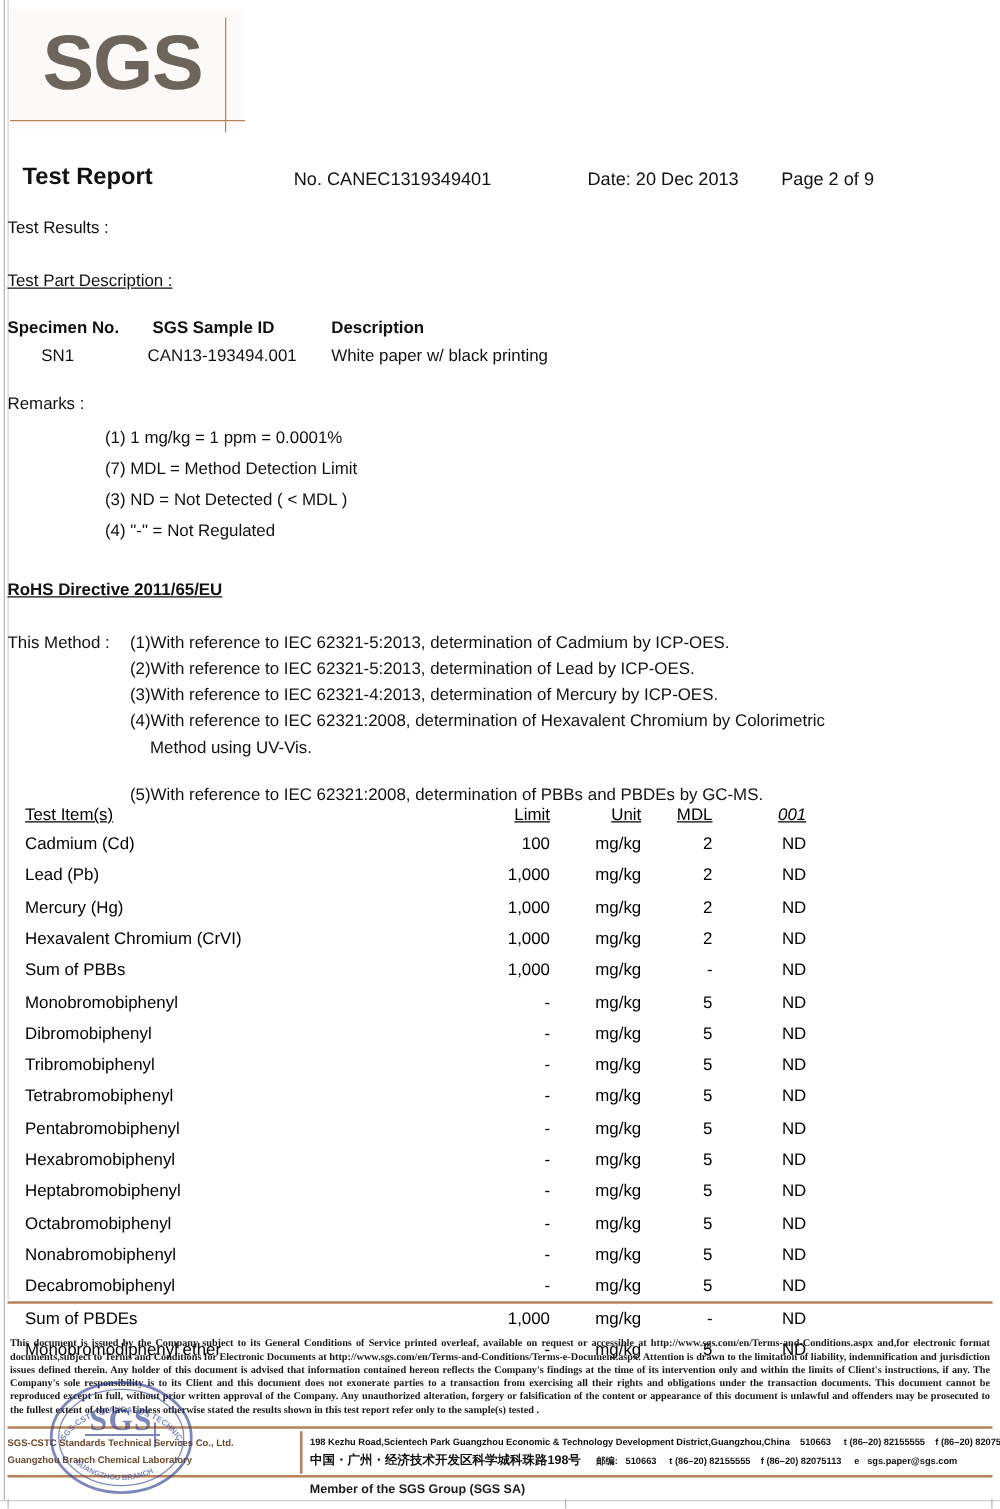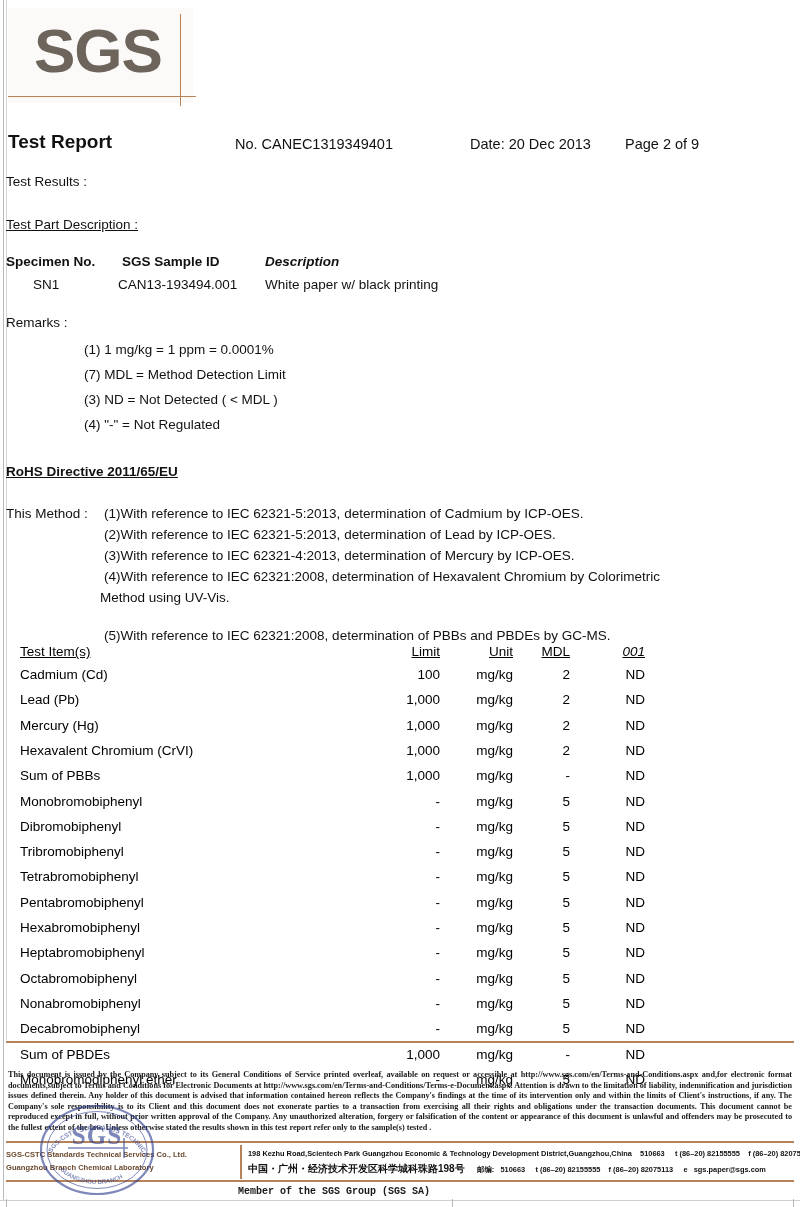--- a/index.html
+++ b/index.html
@@ -77,21 +77,21 @@
   
   .t {
     position: absolute;
     white-space: pre;
     font-family: "Liberation Sans", sans-serif;
     font-size: 13.5px;
     color: #111;
   }
   .t.b { font-weight: bold; }
   .t.u { text-decoration: underline; }
-  .t.big { font-size: 19px; font-weight: bold; }
+  .t.big { font-size: 19px; font-weight: bold; padding-left: 10px; }
   .t.hdr { font-size: 14.5px; }
 
   
   .foot-rule {
     position: absolute;
     left: 6px;
     width: 788px;
     height: 2px;
     background: #b5825a;
   }
@@ -141,21 +141,21 @@
   .addr-right .cn { font-size: 10px; }
   .member {
     position: absolute;
     left: 0;
     top: 1186px;
     width: 668px;
     text-align: center;
     font-size: 10px;
     font-weight: bold;
     color: #1a1a1a;
-    font-family: Liberation Mono, monospace;
+    font-family: Liberation Sans, sans-serif;
   }
 
   
   .stamp {
     position: absolute;
     left: 38px;
     top: 1104px;
     width: 118px;
     height: 92px;
     opacity: 0.62;
@@ -196,40 +196,40 @@
   <div class="t hdr" style="left:235px; top:136px;">No. CANEC1319349401</div>
   <div class="t hdr" style="left:470px; top:136px;">Date: 20 Dec 2013</div>
   <div class="t hdr" style="left:625px; top:136px;">Page 2 of 9</div>
 
   <div class="t" style="left:6px; top:174px;">Test Results :</div>
 
   <div class="t u" style="left:6px; top:217px;">Test Part Description :</div>
 
   <div class="t b" style="left:6px;   top:254px;">Specimen No.</div>
   <div class="t b" style="left:122px; top:254px;">SGS Sample ID</div>
-  <div class="t b" style="left:265px; top:254px;font-style:italic;">Description</div>
+  <div class="t b" style="left:265px; top:254px;">Description</div>
 
   <div class="t" style="left:33px;  top:277px;">SN1</div>
   <div class="t" style="left:118px; top:277px;">CAN13-193494.001</div>
   <div class="t" style="left:265px; top:277px;">White paper w/ black printing</div>
 
   <div class="t" style="left:6px; top:315px;">Remarks :</div>
   <div class="t" style="left:84px; top:342px;">(1) 1 mg/kg = 1 ppm = 0.0001%</div>
   <div class="t" style="left:84px; top:367px;">(7) MDL = Method Detection Limit</div>
   <div class="t" style="left:84px; top:392px;">(3) ND = Not Detected ( &lt; MDL )</div>
   <div class="t" style="left:84px; top:417px;">(4) "-" = Not Regulated</div>
 
   <div class="t b u" style="left:6px; top:464px;">RoHS Directive 2011/65/EU</div>
 
   <div class="t" style="left:6px; top:506px;">This Method :</div>
   <div class="t" style="left:104px; top:506px;">(1)With reference to IEC 62321-5:2013, determination of Cadmium by ICP-OES.</div>
   <div class="t" style="left:104px; top:527px;">(2)With reference to IEC 62321-5:2013, determination of Lead by ICP-OES.</div>
   <div class="t" style="left:104px; top:548px;">(3)With reference to IEC 62321-4:2013, determination of Mercury by ICP-OES.</div>
   <div class="t" style="left:104px; top:569px;">(4)With reference to IEC 62321:2008, determination of Hexavalent Chromium by Colorimetric</div>
-  <div class="t" style="left:100px; top:590px;">Method using UV-Vis.</div>
+  <div class="t" style="left:120px; top:590px;">Method using UV-Vis.</div>
   <div class="t" style="left:104px; top:611px;margin-top:17px;">(5)With reference to IEC 62321:2008, determination of PBBs and PBDEs by GC-MS.</div>
 
   <div id="results-table">
       <div style="position: absolute; white-space: pre; font-size: 13.5px; font-family: &quot;Liberation Sans&quot;, sans-serif; left: 20px; text-align: left; top: 644px; text-decoration: underline;">Test Item(s)</div>
       <div style="position: absolute; white-space: pre; font-size: 13.5px; font-family: &quot;Liberation Sans&quot;, sans-serif; left: 240px; width: 200px; text-align: right; top: 644px; text-decoration: underline;">Limit</div>
       <div style="position: absolute; white-space: pre; font-size: 13.5px; font-family: &quot;Liberation Sans&quot;, sans-serif; left: 313px; width: 200px; text-align: right; top: 644px; text-decoration: underline;">Unit</div>
       <div style="position: absolute; white-space: pre; font-size: 13.5px; font-family: &quot;Liberation Sans&quot;, sans-serif; left: 370px; width: 200px; text-align: right; top: 644px; text-decoration: underline;">MDL</div>
       <div style="position: absolute; white-space: pre; font-size: 13.5px; font-family: &quot;Liberation Sans&quot;, sans-serif; left: 445px; width: 200px; text-align: right; top: 644px; text-decoration: underline; font-style: italic;">001</div>
       <div style="position: absolute; white-space: pre; font-size: 13.5px; font-family: &quot;Liberation Sans&quot;, sans-serif; left: 20px; text-align: left; top: 667px;">Cadmium (Cd)</div>
       <div style="position: absolute; white-space: pre; font-size: 13.5px; font-family: &quot;Liberation Sans&quot;, sans-serif; left: 240px; width: 200px; text-align: right; top: 667px;">100</div>

